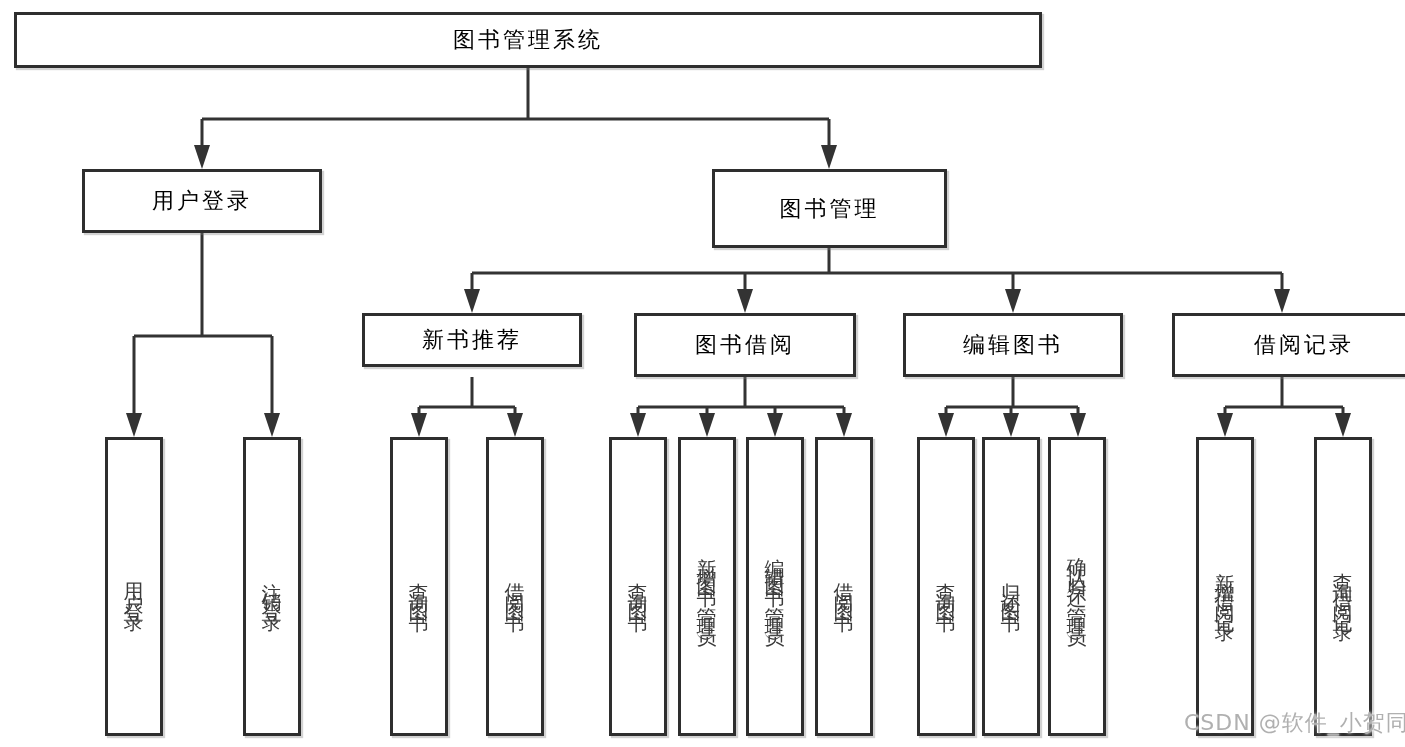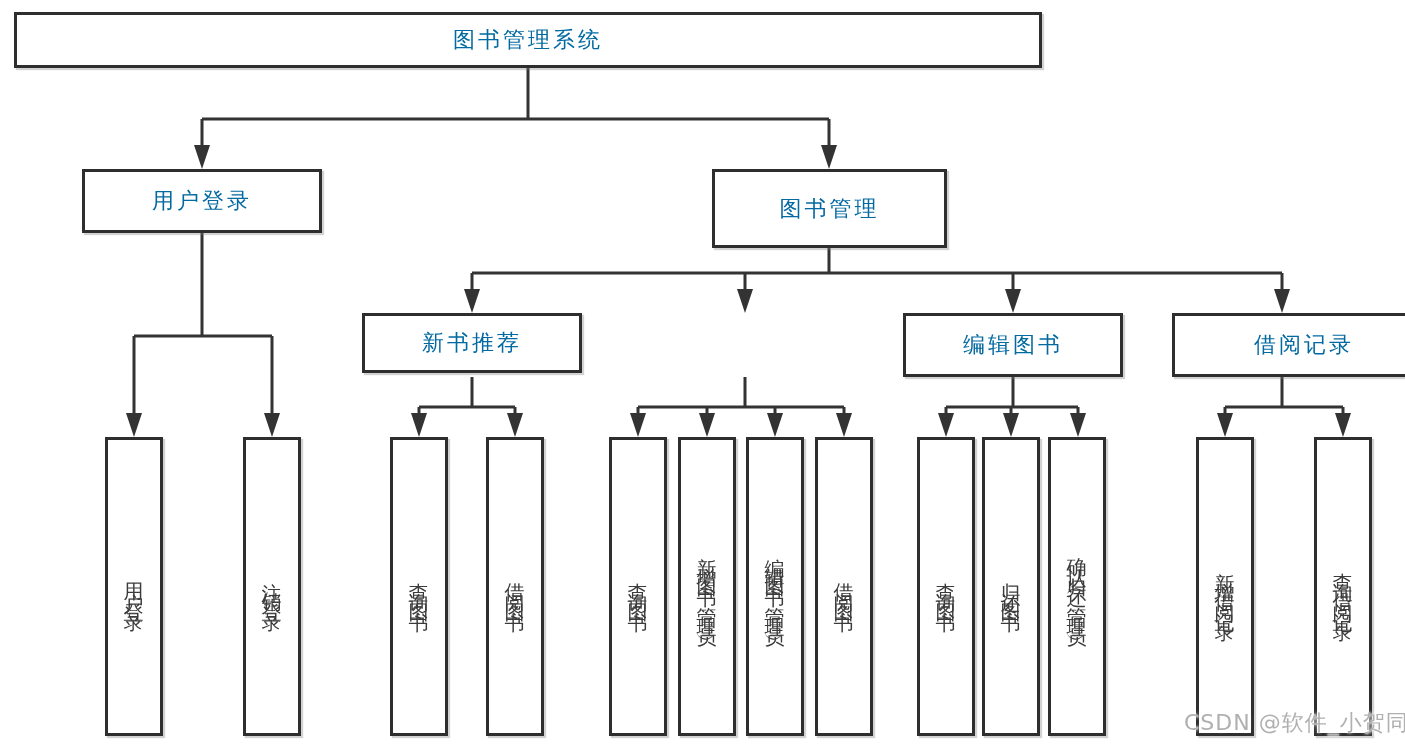--- a/index.html
+++ b/index.html
@@ -10,21 +10,21 @@
     font-family:"DejaVu Sans", sans-serif;
     overflow:hidden;
   }
   .wires{position:absolute;left:0;top:0;width:1405px;height:747px;}
   .node{
     position:absolute;
     box-sizing:border-box;
     background:#ffffff;
     border:3px solid #2e2e2e;
     display:flex;align-items:center;justify-content:center;
-    font-size:22px;letter-spacing:3px;color:#0369a1;
+    font-size:22px;letter-spacing:3px;color:#000000;
     box-shadow:2px 2px 1px rgba(125,125,125,0.35);
     z-index:2;
   }
   .leaf{
     position:absolute;
     top:437px;width:58px;height:299px;
     box-sizing:border-box;
     background:#ffffff;
     border:3px solid #2e2e2e;
     display:flex;align-items:center;justify-content:center;
@@ -100,22 +100,25 @@
     <span>图书管理系统</span>
   </div>
 
   <div class="node" style="left:82px;top:169px;width:240px;height:64px">
     <span>用户登录</span>
   </div>
   <div class="node" style="left:712px;top:169px;width:235px;height:79px">
     <span>图书管理</span>
   </div>
 
-  <div class="node" style="left:362px;top:313px;width:220px;height:60px">
+  <div class="node" style="left:362px;top:313px;width:220px;height:54px">
     <span>新书推荐</span>
+  </div>
+  <div class="node" style="left:634px;top:313px;width:222px;height:64px">
+    <span>图书借阅</span>
   </div>
   <div class="node" style="left:903px;top:313px;width:220px;height:64px">
     <span>编辑图书</span>
   </div>
   <div class="node" style="left:1172px;top:313px;width:264px;height:64px">
     <span>借阅记录</span>
   </div>
 
   <div class="leaf" style="left:105px">
     <span class="vtext">用户登录</span>

